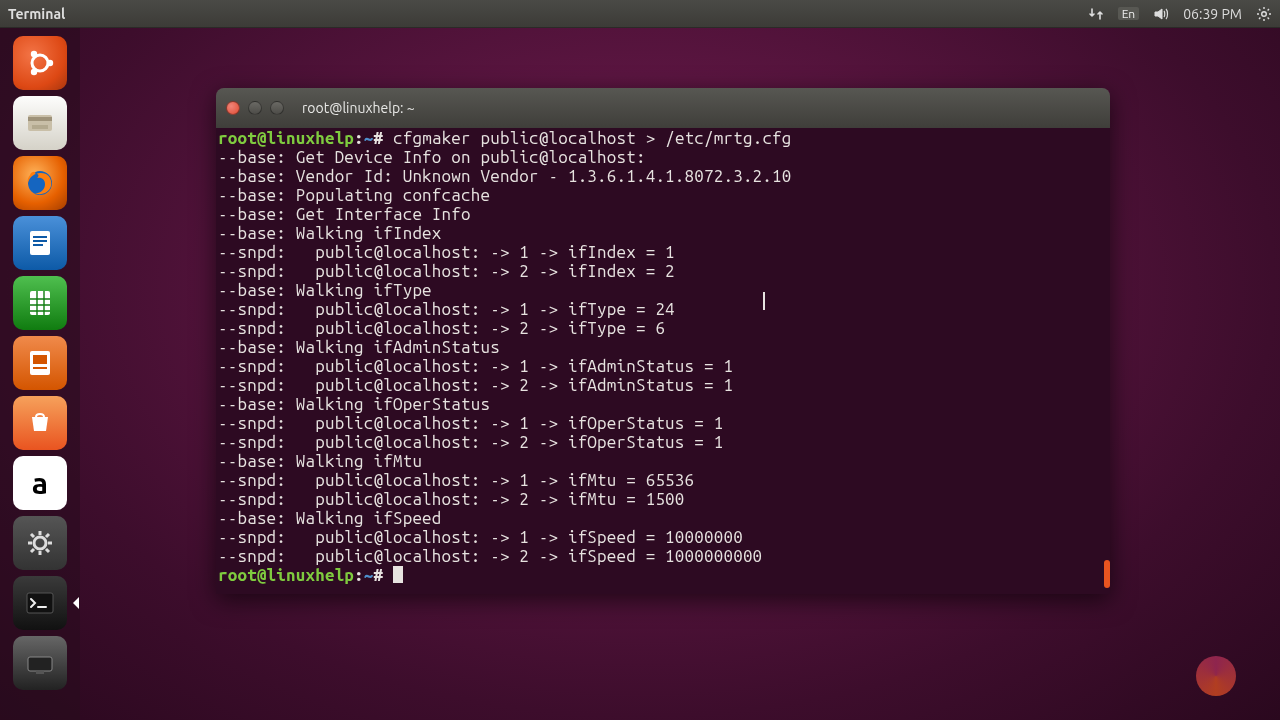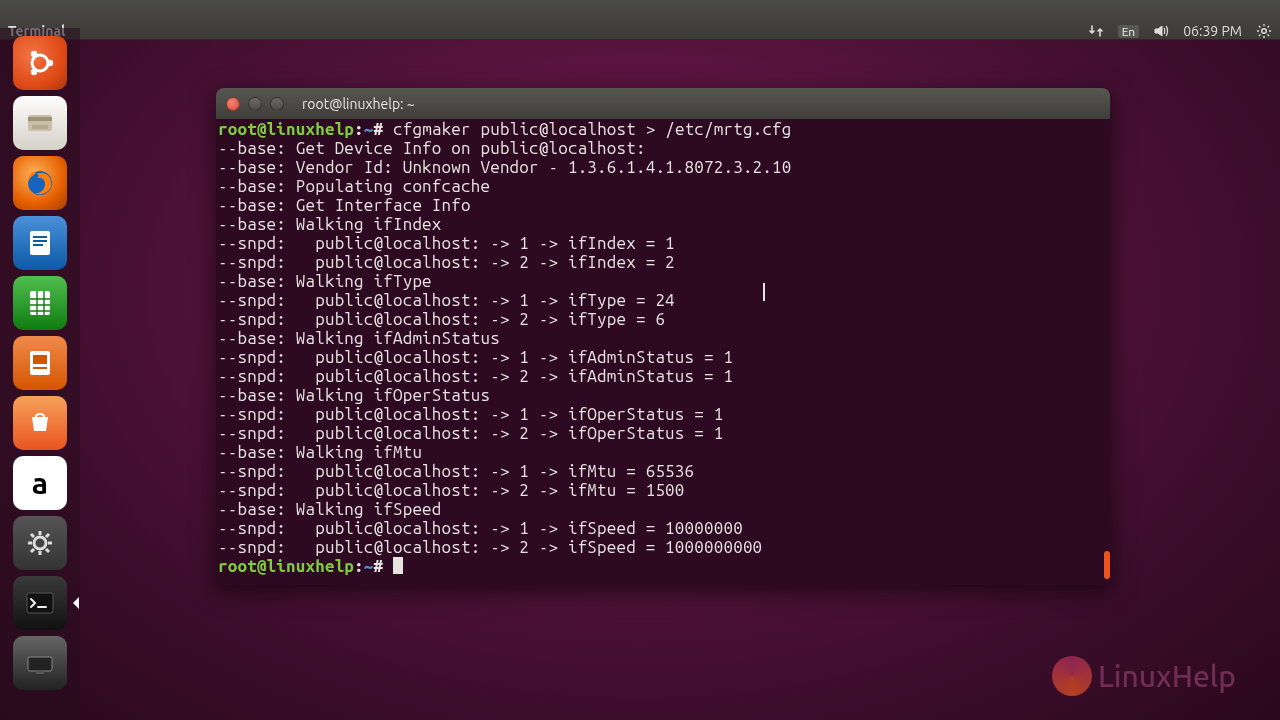--- a/index.html
+++ b/index.html
@@ -9,25 +9,25 @@
   overflow: hidden;
   font-family: Ubuntu, "Segoe UI", sans-serif;
   background: radial-gradient(ellipse at 50% 40%, #6d1c4a 0%, #5a1540 35%, #3d0d2c 70%, #2a081e 100%);
   position: relative;
 }
 
 
 .menubar {
   position: absolute;
   top: 0; left: 0; right: 0;
-  height: 40px;
+  height: 28px;
   background: linear-gradient(#4a4a46, #3c3b37);
   border-bottom: 1px solid #2b2a27;
   display: flex;
-  align-items: flex-end;
+  align-items: center;
   justify-content: space-between;
   padding: 0 8px;
   color: #ddd;
   font-size: 14px;
 }
 .menubar .left { font-weight: 600; }
 .menubar .right { display: flex; align-items: center; gap: 14px; }
 .ind-box {
   background: #585853;
   border-radius: 2px;
@@ -83,21 +83,21 @@
 
 .term-window {
   position: absolute;
   left: 216px; top: 88px;
   width: 894px;
   border-radius: 8px 8px 0 0;
   box-shadow: 0 6px 24px rgba(0,0,0,0.6);
   overflow: hidden;
 }
 .term-titlebar {
-  height: 31px;
+  height: 40px;
   background: linear-gradient(#575752, #3f3e3a);
   display: flex; align-items: center;
   padding: 0 10px;
   gap: 8px;
   color: #e8e8e6;
   font-size: 14px;
 }
 .wb { width:14px; height:14px; border-radius:50%; border:1px solid rgba(0,0,0,0.4); }
 .wb-close { background: radial-gradient(circle at 35% 35%, #f08579, #df4a32); }
 .wb-min, .wb-max { background: linear-gradient(#6a6964, #4d4c48); }
@@ -279,14 +279,13 @@
 --snpd:   public@localhost: -&gt; 1 -&gt; ifMtu = 65536
 --snpd:   public@localhost: -&gt; 2 -&gt; ifMtu = 1500
 --base: Walking ifSpeed
 --snpd:   public@localhost: -&gt; 1 -&gt; ifSpeed = 10000000
 --snpd:   public@localhost: -&gt; 2 -&gt; ifSpeed = 1000000000</span>
 <span class="prompt-user">root@linuxhelp</span><span class="prompt-colon">:</span><span class="prompt-path">~</span><span class="prompt-colon">#</span> <span class="cursor"></span><div class="ibeam"></div><div class="scroll-ind"></div></div>
 </div>
 
 <div class="watermark">
   <div class="logo"></div>
-  <span>LinuxHelp</span>
 </div>
 
 </body></html>

